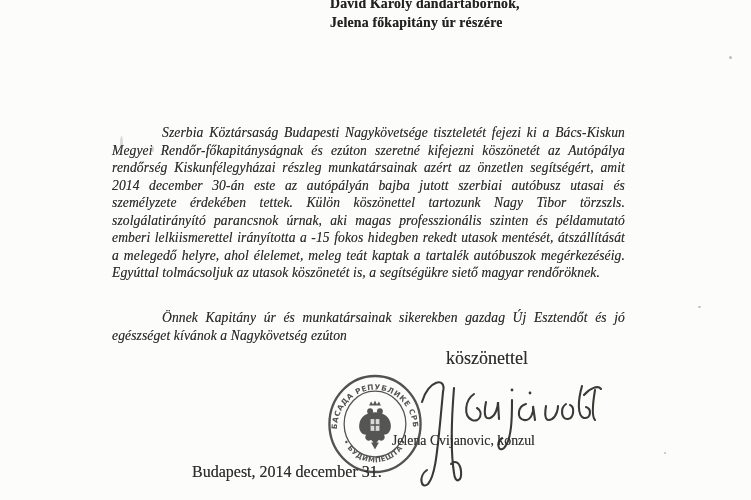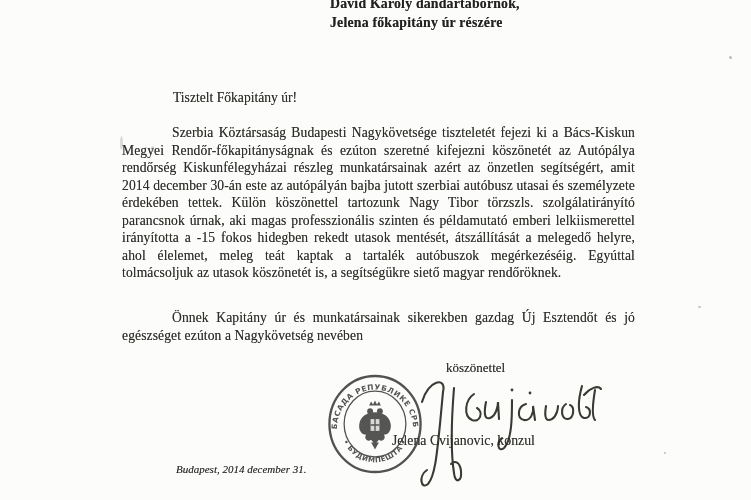--- a/index.html
+++ b/index.html
@@ -17,39 +17,39 @@
   .recipient{
     position:absolute; left:330px; top:-5px;
     font-weight:bold; font-size:13.8px; line-height:18.5px;
     color:#232221; letter-spacing:.2px;
   }
   .salutation{
     position:absolute; left:173px; top:90px;
     font-size:13.6px;
   }
   .para{
-    position:absolute; left:122px; width:513px;
+    position:absolute; left:112px; width:513px;
     font-size:13.6px; line-height:17.5px;
     text-align:justify; text-indent:50px;
     letter-spacing:.1px;
+    font-style:italic;
   }
   .para1{ top:124px; }
   .para2{ top:309px; }
   .closing{
-    position:absolute; left:446px; top:360px;
-    font-size:13px;
+    position:absolute; left:446px; top:348px;
+    font-size:18px;
   }
   .signer-name{
     position:absolute; left:392px; top:433px;
     font-size:13.8px; color:#343330;
   }
   .dateline{
-    position:absolute; left:176px; top:463px;
-    font-size:11px;
-    font-style:italic;
+    position:absolute; left:192px; top:463px;
+    font-size:16px;
   }
   .stamp{
     position:absolute; left:326px; top:372px;
     width:98px; height:104px;
     opacity:.88;
   }
   .stamp text{
     font-family:"DejaVu Sans","Liberation Sans",sans-serif;
     font-weight:700; fill:#3c3b39;
   }
@@ -66,24 +66,23 @@
 </head>
 <body>
 
 <div class="page">
 
   <div class="recipient ink">
     <div>Dávid Károly dandártábornok,</div>
     <div>Jelena főkapitány úr részére</div>
   </div>
 
-  <div class="salutation ink">Tisztelt Főkapitány úr!</div>
 
   <div class="para para1 ink">Szerbia Köztársaság Budapesti Nagykövetsége tiszteletét fejezi ki a Bács-Kiskun Megyei Rendőr-főkapitányságnak és ezúton szeretné kifejezni köszönetét az Autópálya rendőrség Kiskunfélegyházai részleg munkatársainak azért az önzetlen segítségért, amit 2014 december 30-án este az autópályán bajba jutott szerbiai autóbusz utasai és személyzete érdekében tettek. Külön köszönettel tartozunk Nagy Tibor törzszls. szolgálatirányító parancsnok úrnak, aki magas professzionális szinten és példamutató emberi lelkiismerettel irányította a -15 fokos hidegben rekedt utasok mentését, átszállítását a melegedő helyre, ahol élelemet, meleg teát kaptak a tartalék autóbuszok megérkezéséig. Egyúttal tolmácsoljuk az utasok köszönetét is, a segítségükre siető magyar rendőröknek.</div>
-  <div class="para para2 ink">Önnek Kapitány úr és munkatársainak sikerekben gazdag Új Esztendőt és jó egészséget ezúton a Nagykövetség nevében</div>
+  <div class="para para2 ink">Önnek Kapitány úr és munkatársainak sikerekben gazdag Új Esztendőt és jó egészséget kívánok a Nagykövetség ezúton</div>
 
   <div class="closing ink">köszönettel</div>
 
   <div class="signer-name ink">Jelena Cvijanovic, konzul</div>
 
   <svg class="stamp" viewBox="0 0 100 104" xmlns="http://www.w3.org/2000/svg">
     <ellipse cx="50" cy="52" rx="46.5" ry="49" fill="none" stroke="#3c3b39" stroke-width="2.4"></ellipse>
     <ellipse cx="50" cy="52" rx="31.5" ry="33.5" fill="none" stroke="#3c3b39" stroke-width="1.3"></ellipse>
     <defs>
       <path id="arcTop" d="M 11,58 A 39,41 0 1 1 89,58" fill="none"></path>

